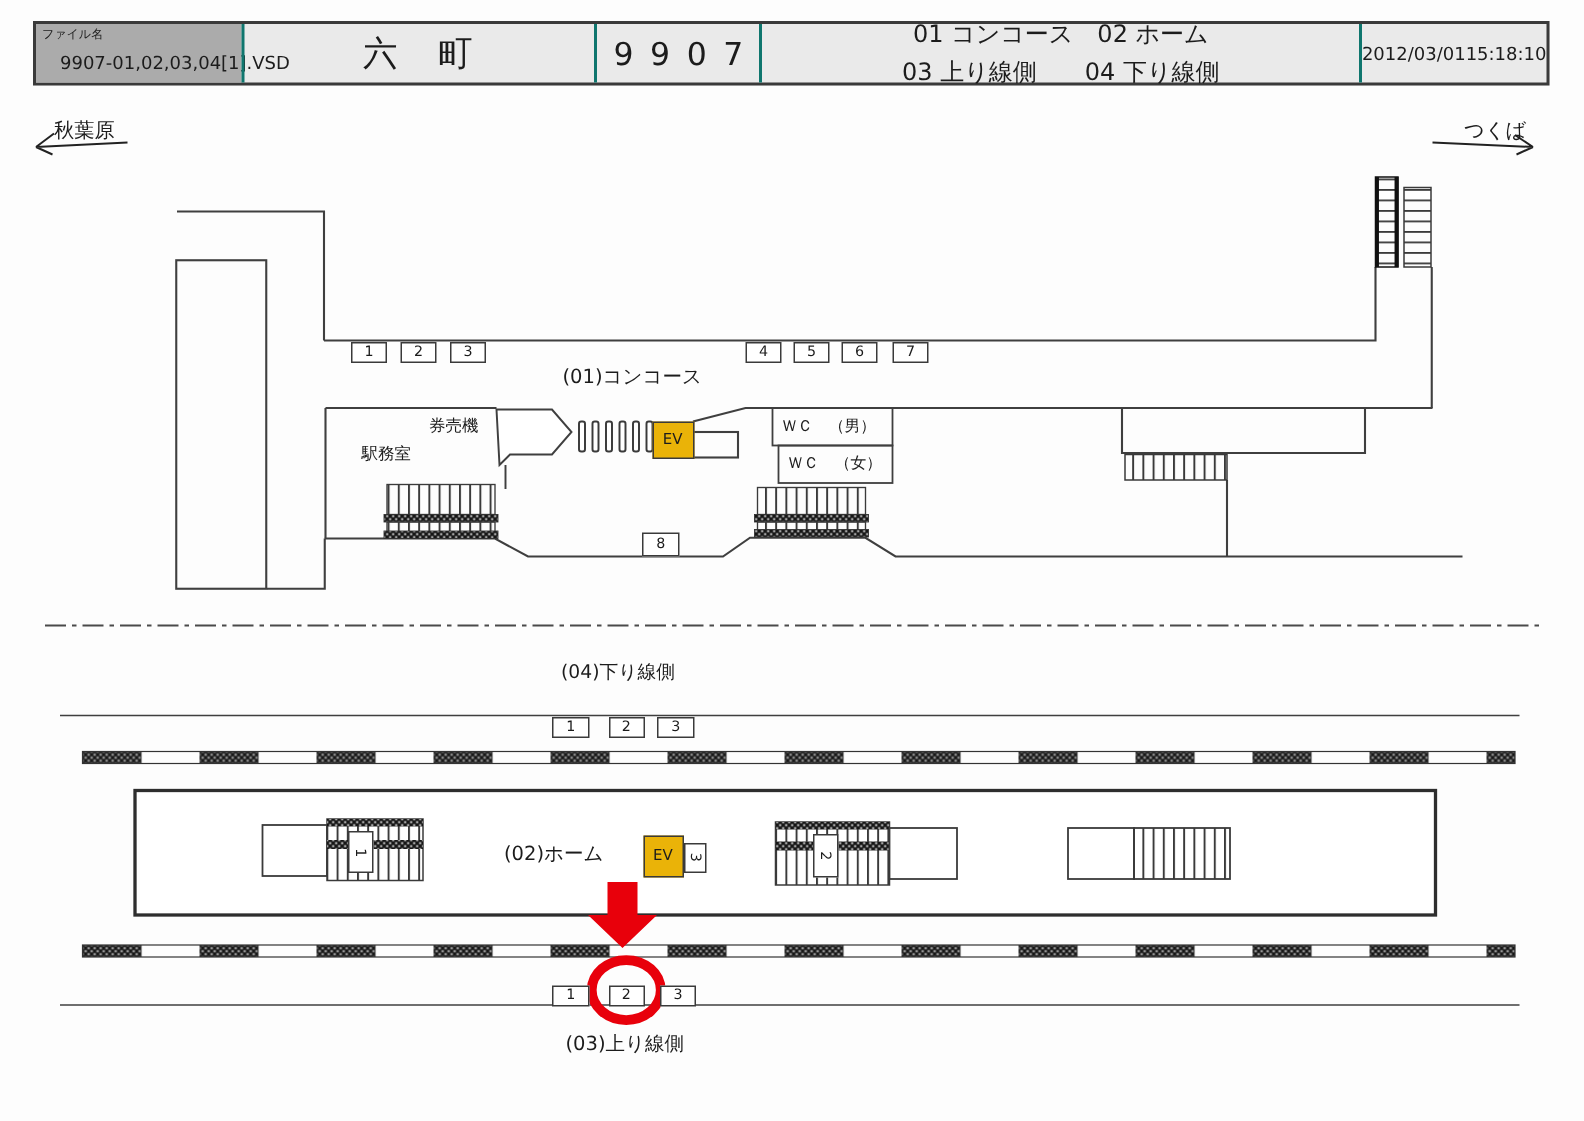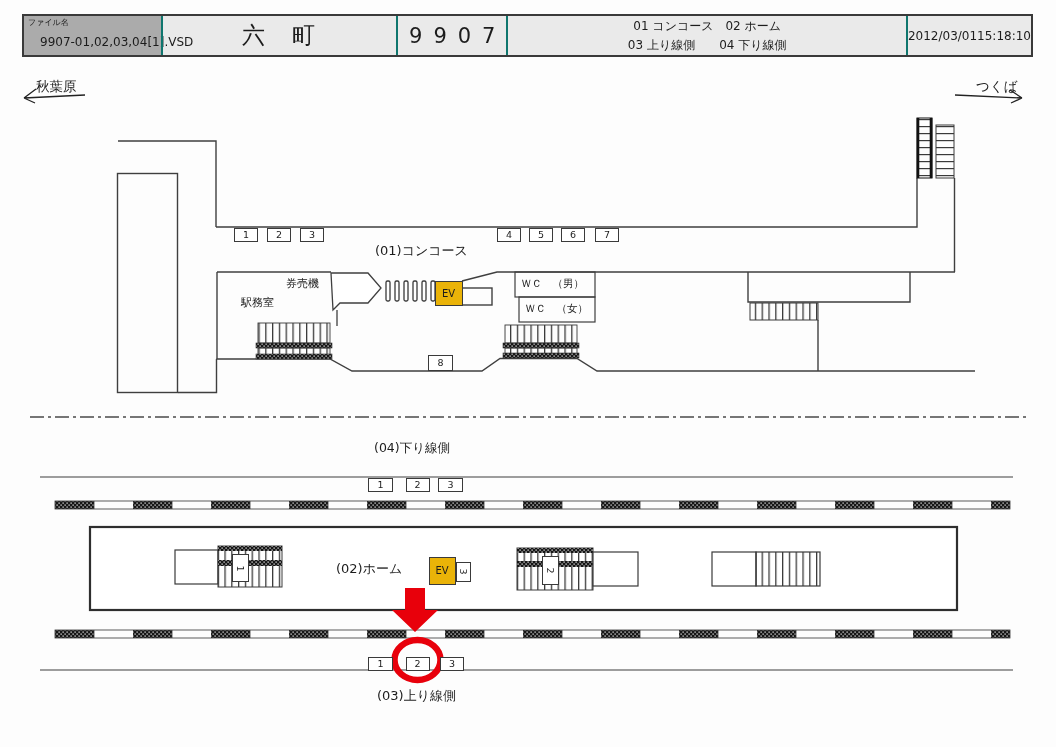--- a/index.html
+++ b/index.html
@@ -16,21 +16,21 @@
   .hcell{box-sizing:border-box;border-left:2px solid #0f766e;height:100%;position:relative;}
   .hcell:first-child{border-left:none;}
   .c-file{width:150px;background:#ababab;}
   .c-file .flabel{font-size:8px;position:absolute;left:4px;top:1px;}
   .c-file .fname{font-size:12px;position:absolute;left:16px;top:19px;white-space:nowrap;}
   .c-station{width:257px;display:flex;align-items:center;justify-content:center;
     font-size:23px;font-weight:500;letter-spacing:2px;}
   .c-num{width:119px;display:flex;align-items:center;justify-content:center;
     font-size:21px;letter-spacing:11px;padding-left:11px;}
   .c-legend{width:437px;display:flex;flex-direction:column;align-items:center;justify-content:center;
-    font-size:12px;line-height:1.55;white-space:nowrap;}
+    font-size:16px;line-height:1.55;white-space:nowrap;}
   .c-date{flex:1;display:flex;flex-direction:row;align-items:center;justify-content:center;
     font-size:12px;line-height:1.5;}
   
   .sign{
     position:absolute;height:12px;border:1.5px solid #3a3a3a;background:#fff;
     font-size:9.5px;line-height:12px;text-align:center;box-sizing:content-box;
   }
   .lbl{position:absolute;white-space:nowrap;}
   .f13{font-size:13px;}
   .f12{font-size:12.5px;}

